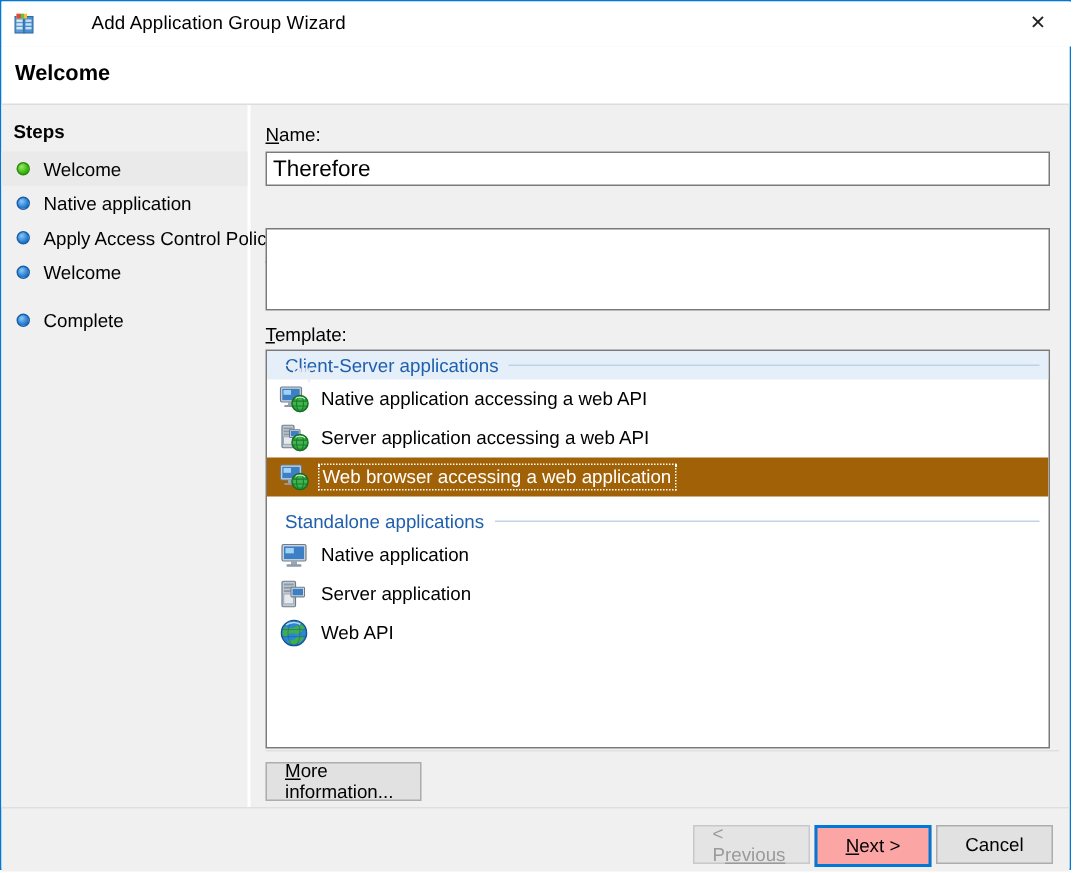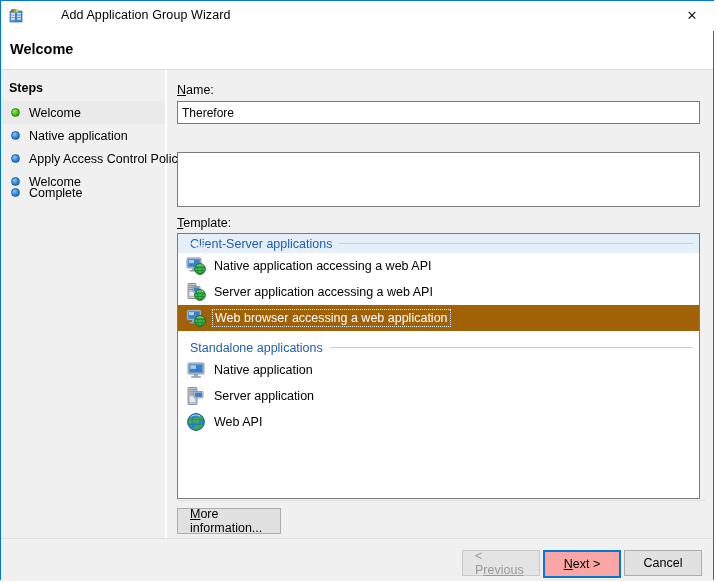--- a/index.html
+++ b/index.html
@@ -156,21 +156,21 @@
     color: #000000;
   }
   .field-label u { text-decoration: underline; }
 
   .text-input {
     position: absolute;
     background: #FFFFFF;
     border: 1px solid #7A7A7A;
     box-sizing: border-box;
     font-family: "Liberation Sans", sans-serif;
-    font-size: 12px;
+    font-size: 15px;
     color: #000000;
     padding: 0 4px;
     outline: none;
   }
   .text-area {
     position: absolute;
     background: #FFFFFF;
     border: 1px solid #7A7A7A;
     box-sizing: border-box;
     font-family: "Liberation Sans", sans-serif;
@@ -340,21 +340,21 @@
         <span class="step-label">Native application</span>
       </div>
       <div class="step-row" style="top:77px;">
         <span class="step-bullet blue"></span>
         <span class="step-label">Apply Access Control Policy</span>
       </div>
       <div class="step-row" style="top:100px;">
         <span class="step-bullet blue"></span>
         <span class="step-label">Welcome</span>
       </div>
-      <div class="step-row" style="top:111px;text-align:center;">
+      <div class="step-row" style="top:132px;text-align:center;">
         <span class="step-bullet blue"></span>
         <span class="step-label">Complete</span>
       </div>
     </div>
 
     <div class="main">
 
       <div class="field-label" style="left:8px; top:13px;"><u>N</u><span>ame:</span></div>
       <input class="text-input" style="left: 8px; top: 31px; width: 523px; height: 23px;" value="Therefore">
 

